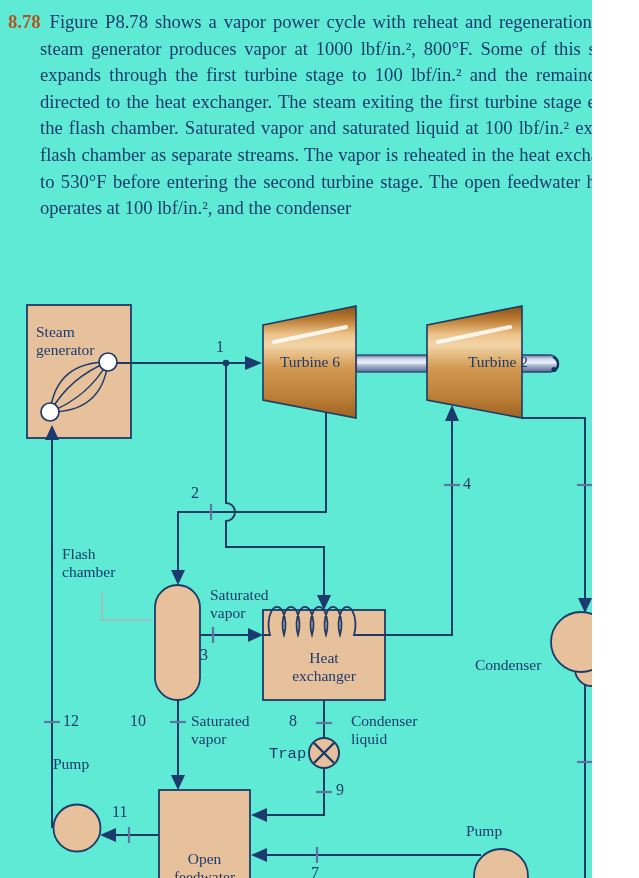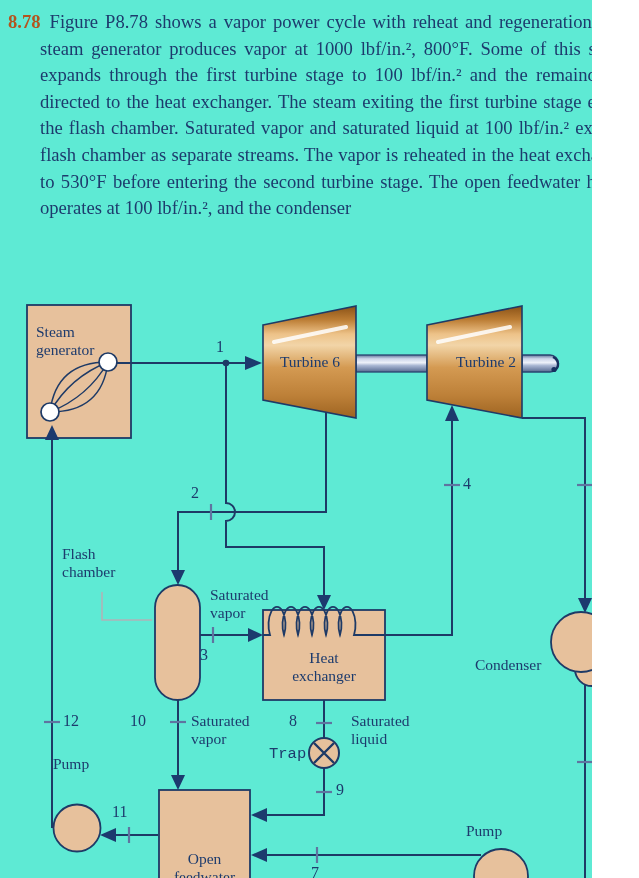--- a/index.html
+++ b/index.html
@@ -127,32 +127,32 @@
         <path d="M 316 423 H 332"></path>
         <path d="M 316 492 H 332"></path>
         <path d="M 170 422 H 186"></path>
         <path d="M 129 527 V 543"></path>
         <path d="M 44 422 H 60"></path>
       </g>
     </svg>
 
     <div class="lbl" style="left:36px;top:11px;width:88px;margin-top:12px;">Steam generator</div>
     <div class="lbl ctr" style="left:264px;top:53px;width:92px;">Turbine 6</div>
-    <div class="lbl ctr" style="left:428px;top:53px;width:92px;padding-left:12px;">Turbine 2</div>
+    <div class="lbl ctr" style="left:440px;top:53px;width:92px;padding-left:12px;">Turbine 2</div>
     <div class="lbl ctr" style="left:284px;top:349px;width:80px;">Heat exchanger</div>
     <div class="lbl" style="left:62px;top:245px;width:86px;">Flash chamber</div>
     <div class="lbl" style="left:475px;top:356px;width:82px;">Condenser</div>
     <div class="lbl ctr" style="left:161px;top:525px;width:87px;margin-top:25px;">Open feedwater heater</div>
     <div class="lbl" style="left:53px;top:455px;width:50px;">Pump</div>
     <div class="lbl" style="left:466px;top:522px;width:50px;">Pump</div>
     <div class="lbl rt" style="left:269px;top:445px;width:40px;font-family:Liberation Mono, monospace;">Trap</div>
 
     <div class="lbl" style="left:210px;top:286px;width:80px;">Saturated vapor</div>
     <div class="lbl" style="left:191px;top:412px;width:80px;">Saturated vapor</div>
-    <div class="lbl" style="left:351px;top:412px;width:80px;">Saturated liquid</div>
+    <div class="lbl" style="left:351px;top:412px;width:80px;">Condenser liquid</div>
 
     <div class="num" style="left:216px;top:38px;">1</div>
     <div class="num" style="left:191px;top:184px;">2</div>
     <div class="num" style="left:200px;top:346px;">3</div>
     <div class="num" style="left:463px;top:175px;">4</div>
     <div class="num" style="left:594px;top:175px;">5</div>
     <div class="num" style="left:597px;top:452px;">6</div>
     <div class="num" style="left:311px;top:564px;">7</div>
     <div class="num rt" style="left:289px;top:412px;width:20px;">8</div>
     <div class="num" style="left:336px;top:481px;">9</div>

